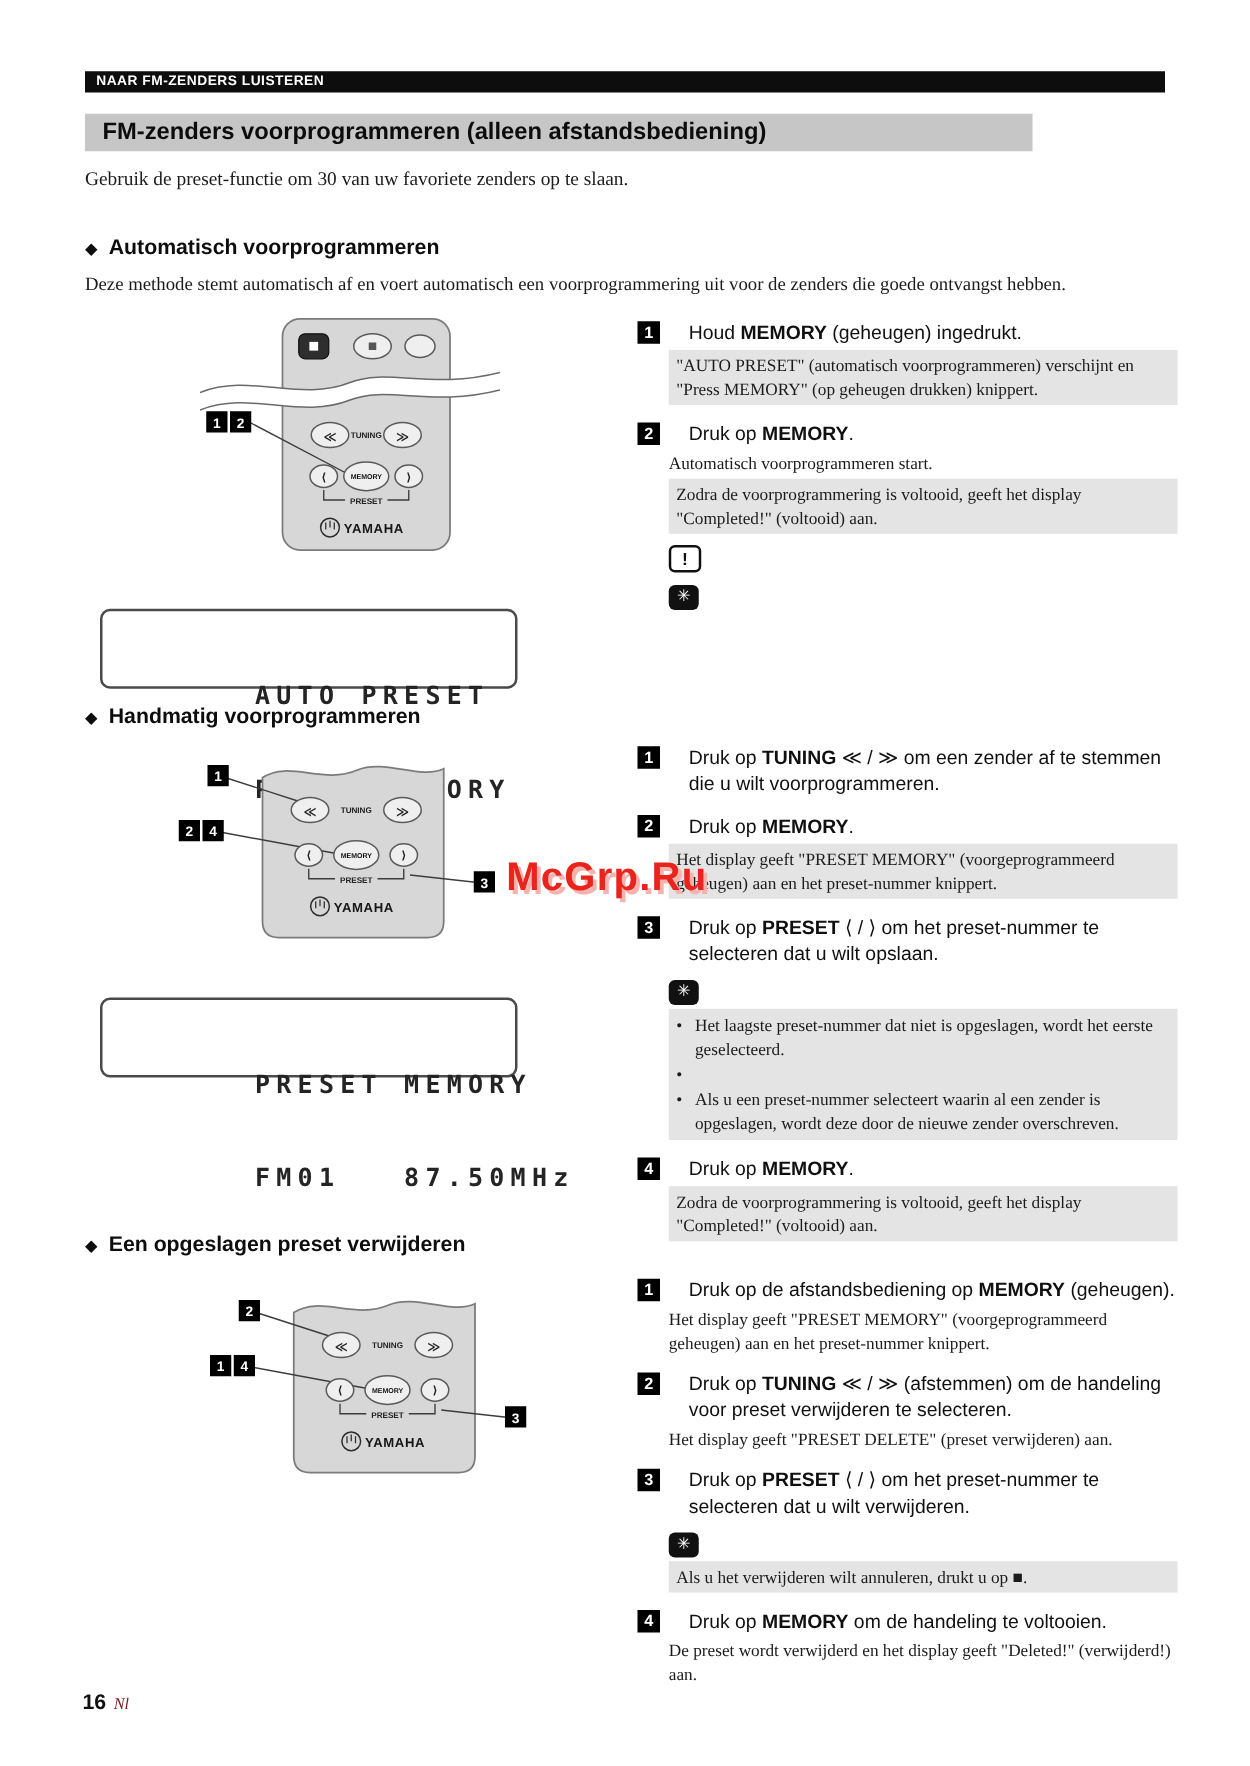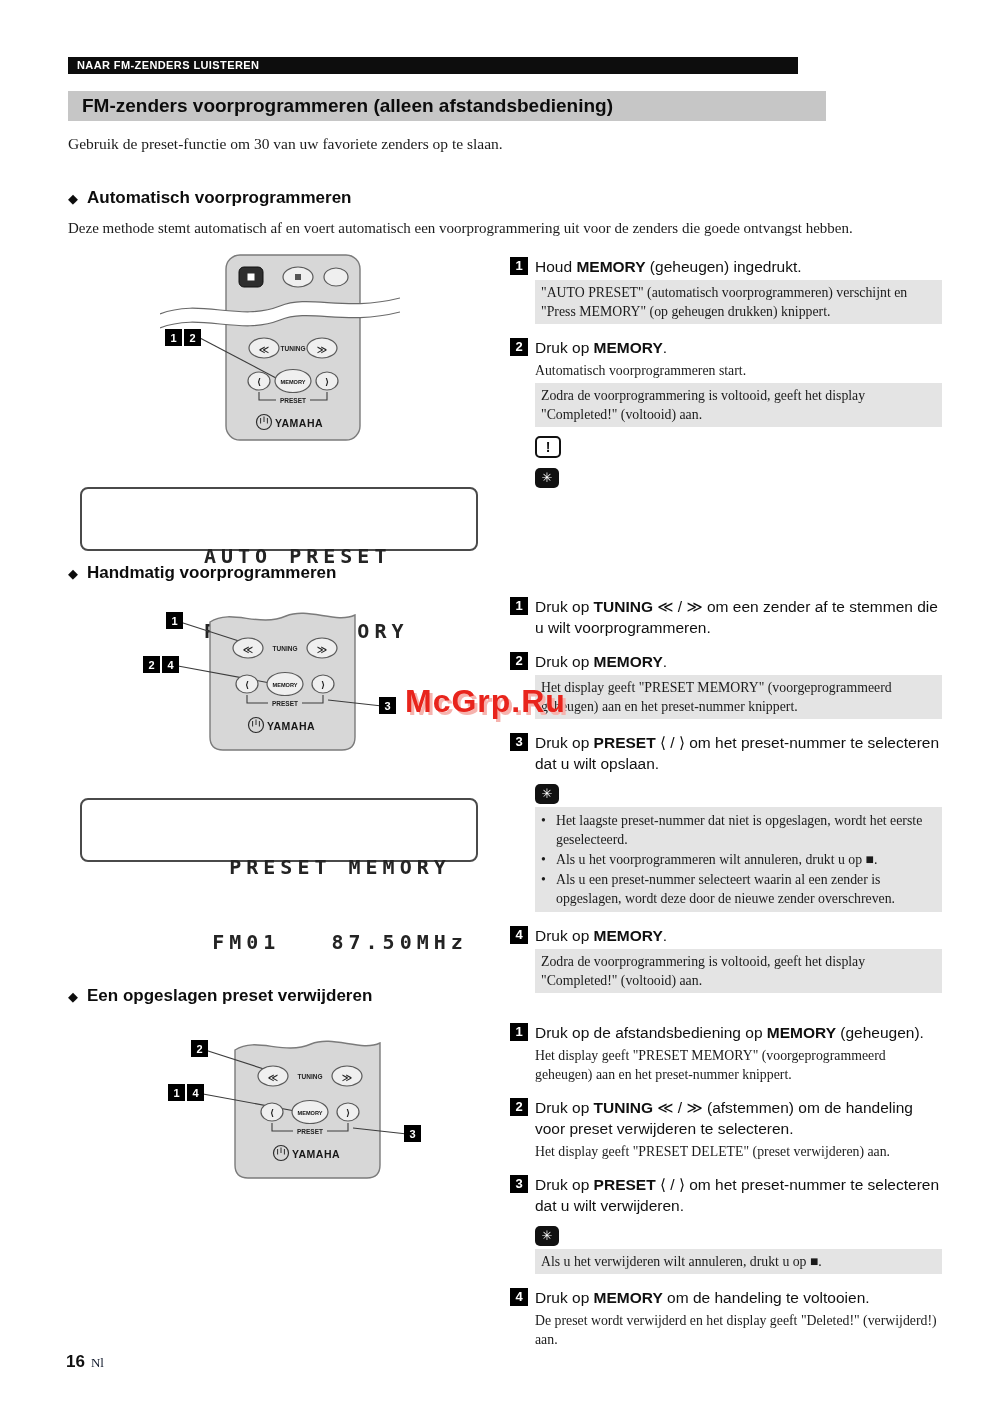--- a/index.html
+++ b/index.html
@@ -3,65 +3,65 @@
 <meta charset="utf-8">
 <style>
   html,body{margin:0;padding:0;}
   body{
     width:1000px;height:1413px;position:relative;background:#ffffff;
     font-family:"Liberation Serif","DejaVu Serif","DejaVu Sans",serif;
     color:#1b1b1b;overflow:hidden;
   }
   .abs{position:absolute;}
 
-  .topbar{left:68px;top:57px;width:730px;box-sizing:border-box;background:#0d0d0d;color:#fff;
+  .topbar{left:68px;top:57px;width:864px;box-sizing:border-box;background:#0d0d0d;color:#fff;
     font-family:"Liberation Sans","DejaVu Sans",sans-serif;font-weight:bold;font-size:11px;
     line-height:17px;padding:0 9px;letter-spacing:.4px;}
   .titlebar{left:68px;top:91px;width:758px;box-sizing:border-box;background:#c6c6c6;color:#0c0c0c;
     font-family:"Liberation Sans","DejaVu Sans",sans-serif;font-weight:bold;font-size:19px;
     line-height:30px;padding:0 14px;}
   .intro{left:68px;top:131px;width:880px;font-size:15.5px;line-height:26px;}
   .intro .b{font-weight:bold;}
 
   .sec-head{display:flex;align-items:center;gap:9px;
     font-family:"Liberation Sans","DejaVu Sans",sans-serif;font-weight:bold;font-size:17px;color:#0d0d0d;}
   .sec-head .diamond{font-size:13px;line-height:1;}
   .lead{left:68px;top:218px;width:882px;font-size:15px;line-height:21px;}
 
   .col-right{position:absolute;left:510px;width:432px;}
   .step-row{display:flex;gap:7px;margin:13px 0 3px;
     font-family:"Liberation Sans","DejaVu Sans",sans-serif;font-size:15.5px;line-height:21px;color:#101010;}
   .col-right > .step-row:first-child{margin-top:4px;}
   .step-num{flex:0 0 18px;height:18px;background:#000;color:#fff;text-align:center;
     font-family:"Liberation Sans","DejaVu Sans",sans-serif;font-weight:bold;font-size:13px;line-height:18px;margin-top:1px;}
-  .step-title{flex:1;}
+  .step-title{flex:1;margin-left:16px;}
   .step-title .b{font-weight:bold;}
   .step-body{margin:3px 0 3px 25px;font-size:13.8px;line-height:19px;}
   .gray{background:#e4e4e4;padding:3px 6px;}
   .icon-row{margin:9px 0 3px 25px;line-height:20px;}
   .note-icon{display:inline-block;width:22px;height:18px;border:2px solid #111;border-radius:5px;background:#fff;
     text-align:center;font-family:"Liberation Sans","DejaVu Sans",sans-serif;font-weight:bold;font-size:14px;line-height:18px;color:#111;}
   .tip-icon{display:inline-block;width:24px;height:20px;background:#111;border-radius:5px;color:#fff;
     text-align:center;font-family:"DejaVu Sans",sans-serif;font-size:13px;line-height:20px;}
   .bullets{display:block;}
   .bullet{display:flex;gap:7px;margin:1px 0;}
   .bullet .dot{flex:0 0 8px;}
 
-  .display-panel{position:absolute;left:80px;width:398px;height:64px;box-sizing:border-box;
+  .display-panel{position:absolute;left:80px;width:334px;height:64px;box-sizing:border-box;
     border:2px solid #4a4a4a;border-radius:8px;background:#fff;padding:5px 0 0 122px;
     font-family:"DejaVu Sans Mono",monospace;font-weight:bold;font-size:20px;letter-spacing:5px;
     line-height:25px;white-space:pre;color:#242424;}
 
   .watermark{position:absolute;left:405px;top:683px;z-index:50;
     font-family:"Liberation Sans","DejaVu Sans",sans-serif;font-weight:bold;font-size:32px;
     color:#e8241c;text-shadow:3px 3px 0 #f6b3ae;letter-spacing:1px;}
 
   .footer{left:66px;top:1352px;display:flex;align-items:baseline;gap:6px;}
   .page-num{font-family:"Liberation Sans","DejaVu Sans",sans-serif;font-weight:bold;font-size:17px;color:#111;text-align:center;}
-  .page-lang{font-size:13px;color:#0f172a;}
+  .page-lang{font-style:italic;font-size:13px;color:#7f1d1d;}
 
   
   .rc-body{fill:#d7d7d7;stroke:#7b7b7b;stroke-width:1.4;}
   .rc-btn{fill:#efefef;stroke:#5a5a5a;stroke-width:1.2;}
   .rc-line{stroke:#3c3c3c;stroke-width:1.1;fill:none;}
   .rc-tear{stroke:#6a6a6a;stroke-width:1.2;fill:none;}
   .rc-tearfill{fill:#ffffff;stroke:none;}
   .rc-tiny{font-family:"Liberation Sans","DejaVu Sans",sans-serif;font-weight:bold;font-size:6.5px;text-anchor:middle;fill:#222;}
   .rc-glyph{font-family:"DejaVu Sans",sans-serif;font-weight:bold;font-size:10px;text-anchor:middle;fill:#222;}
   .rc-glyph2{font-family:"DejaVu Sans",sans-serif;font-weight:bold;font-size:9px;text-anchor:middle;fill:#222;}
@@ -201,21 +201,20 @@
       <div class="step-title"><span>Druk op </span><span class="b">PRESET</span><span> ⟨ / ⟩ om het preset-nummer te selecteren dat u wilt opslaan.</span></div>
     </div>
     <div class="icon-row"><span class="tip-icon">✳</span></div>
     <div class="step-body gray bullets">
       <div class="bullet">
         <span class="dot">•</span>
         <span>Het laagste preset-nummer dat niet is opgeslagen, wordt het eerste geselecteerd.</span>
       </div>
       <div class="bullet">
         <span class="dot">•</span>
-        <span>Als u het voorprogrammeren wilt annuleren, drukt u op ■.</span>
       </div>
       <div class="bullet">
         <span class="dot">•</span>
         <span>Als u een preset-nummer selecteert waarin al een zender is opgeslagen, wordt deze door de nieuwe zender overschreven.</span>
       </div>
     </div>
     <div class="step-row">
       <span class="step-num">4</span>
       <div class="step-title"><span>Druk op </span><span class="b">MEMORY</span><span>.</span></div>
     </div>

